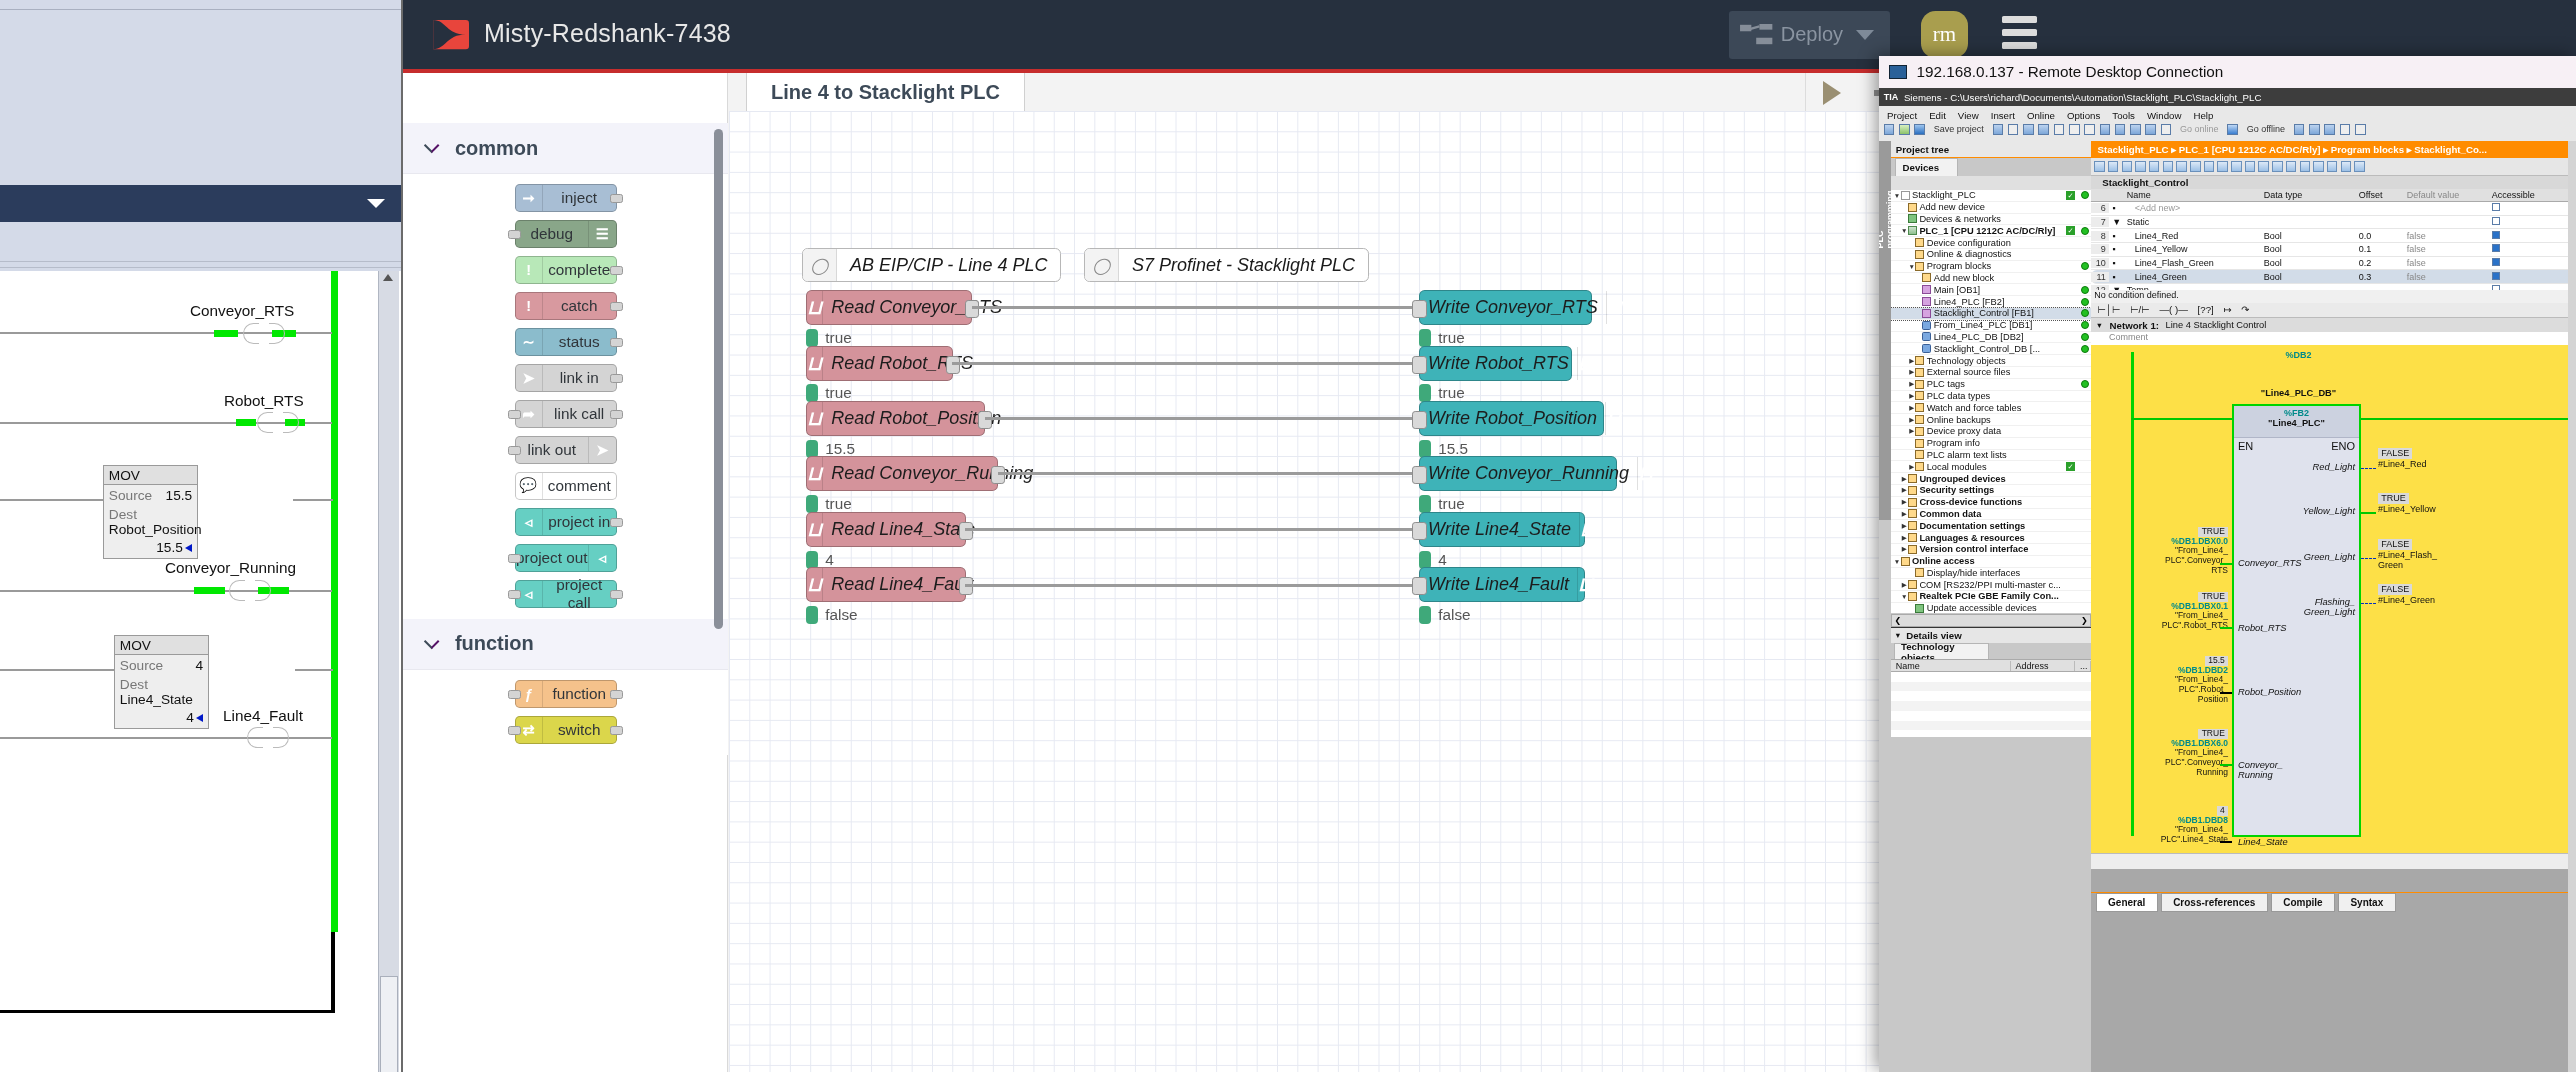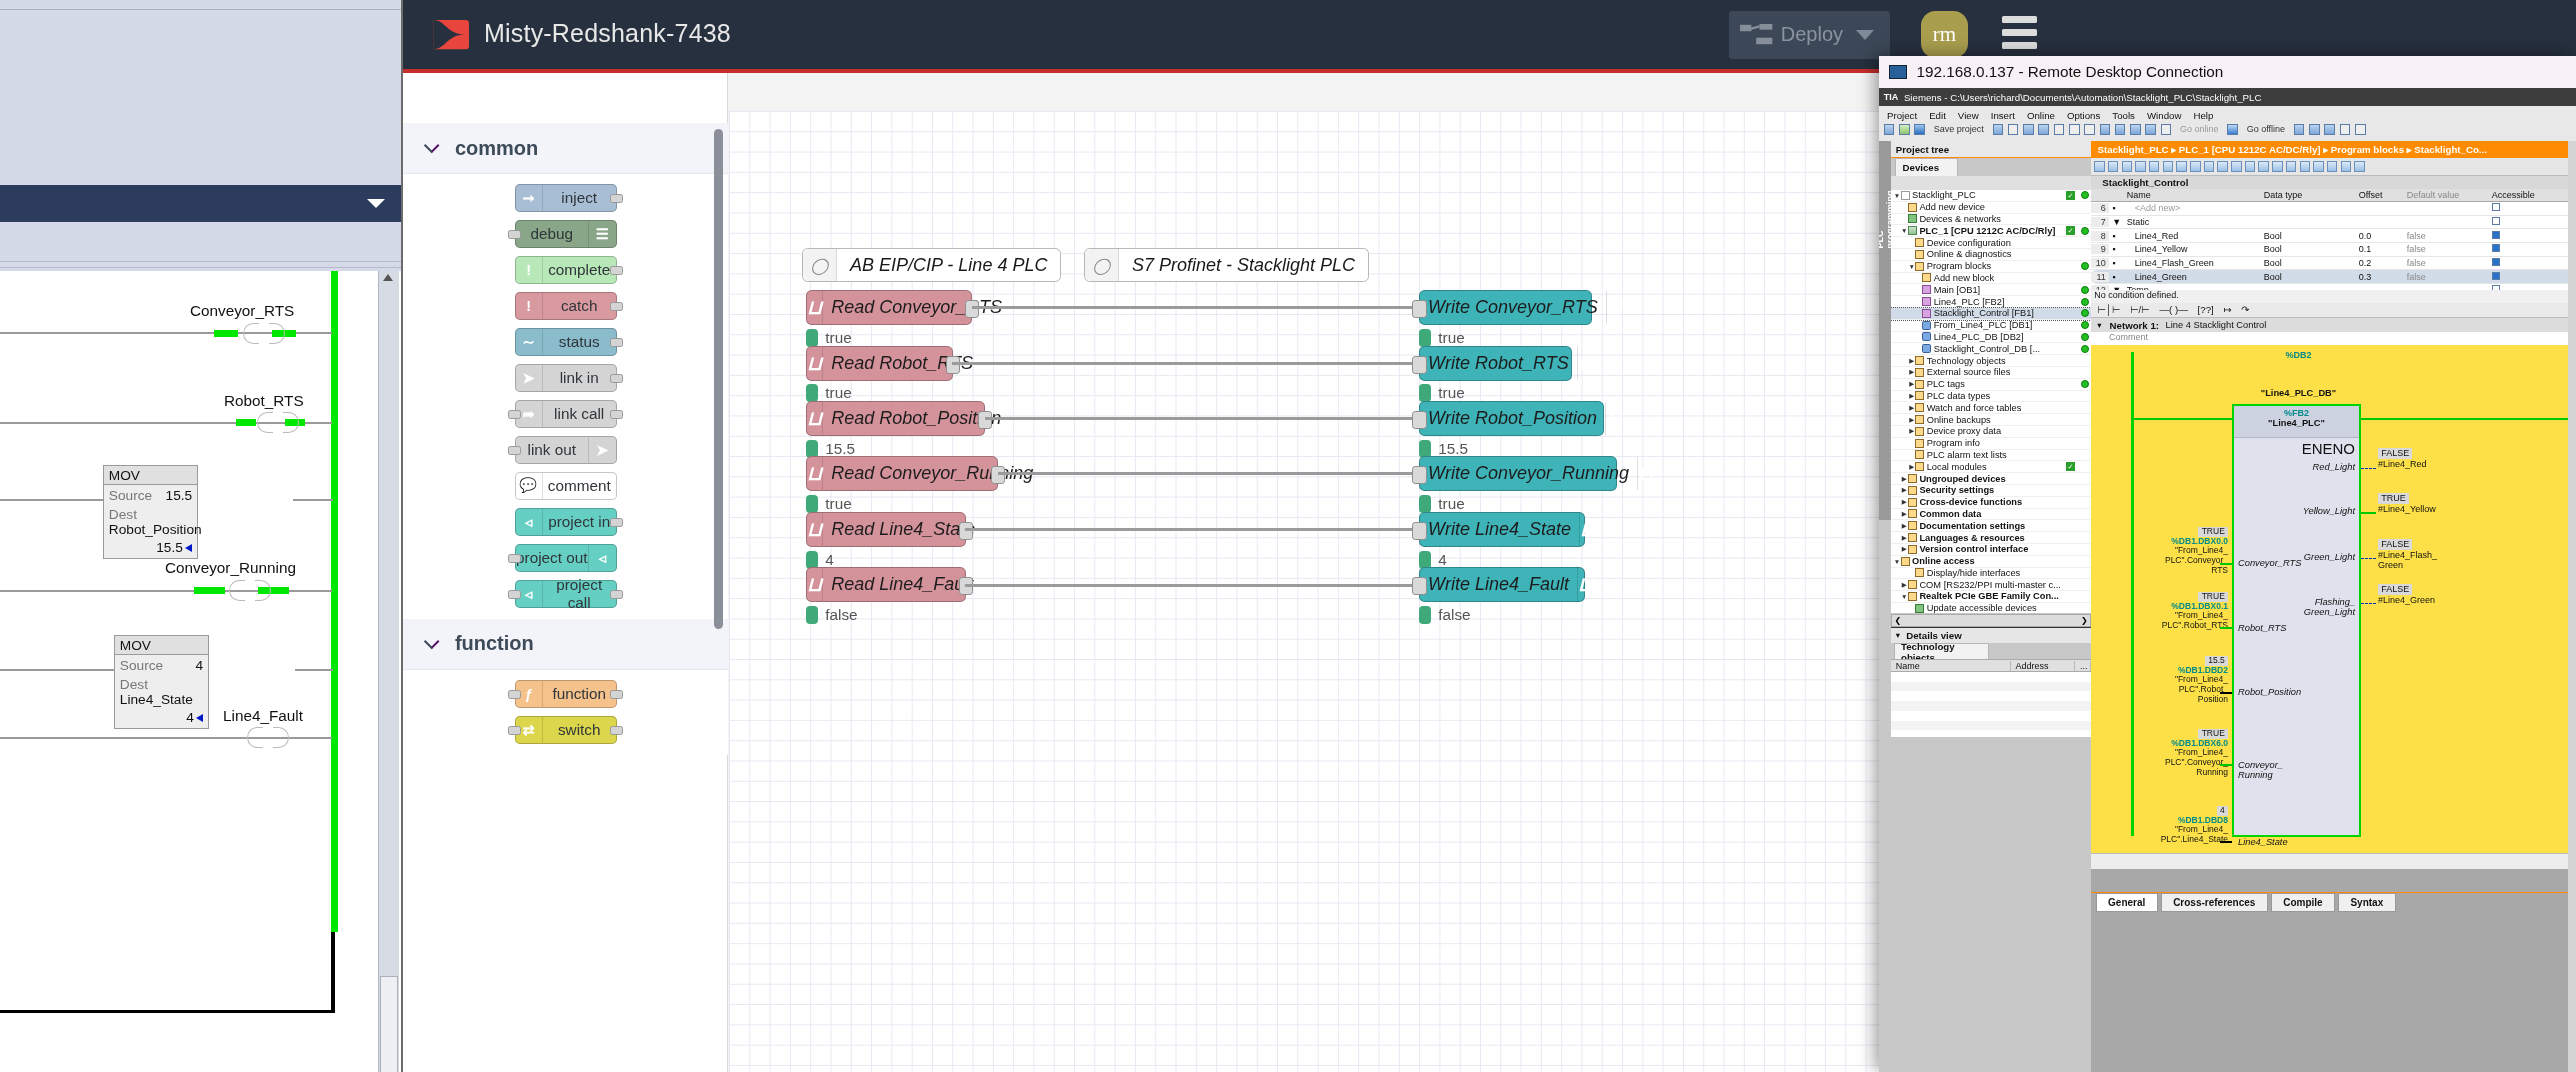--- a/index.html
+++ b/index.html
@@ -174,21 +174,21 @@
   .vbar{ position:absolute; left:212px; top:162px; width:485px; height:14.5px; background:#eaeaea; border-bottom:0.8px solid #bbb;
          display:flex; align-items:center; gap:9.7px; padding-left:6.5px; font-size:9.7px; color:#111;}
   .net-hdr{ position:absolute; left:212px; top:177px; width:485px; height:14.5px; background:#dcdcdc; display:flex; align-items:center; font-size:9.3px; color:#111; padding-left:4.8px;}
   .net-cmt{ position:absolute; left:212px; top:191px; width:485px; height:13px; background:#fff; font-size:9px; color:#888; padding-left:18px;}
   .lad{ position:absolute; left:212px; top:204px; width:485px; height:508px; background:#fde047; overflow:hidden;}
   .lad .rail{ position:absolute; left:40px; top:6.5px; width:3.2px; height:484px; background:#00d400;}
   .fb{ position:absolute; left:141px; top:59px; width:129px; height:433px; background:#dfe2ed; border:2.4px solid #00d400;}
   .fb .hd{ height:32px; background:#ccd2e0; border-bottom:0.8px solid #b0b6c8; text-align:center; padding-top:1.6px;}
   .fb .hd .t1{ font-size:9px; font-weight:bold; color:#008a8a;}
   .fb .hd .t2{ font-size:9.3px; font-weight:bold; color:#111;}
-  .fb .en{ display:flex; justify-content:flex-end; font-size:15px; padding:2.4px 4px 0 4px; color:#111;margin-left:40px;}
+  .fb .en{ display:flex; justify-content:space-between; font-size:11px; padding:2.4px 4px 0 4px; color:#111;}
   .fbp{ position:absolute; font-size:9.3px; color:#111;font-style:italic;}
   .lbl-left{ position:absolute; text-align:right; font-size:8.5px; line-height:9.7px; color:#111;}
   .lbl-left .v{ background:#d9d9d9; padding:0 3.2px; font-size:8.5px; display:inline-block;}
   .lbl-left .a{ color:#008a8a; font-weight:bold;}
   .lbl-right{ position:absolute; font-size:9px; line-height:10.5px; color:#111;}
   .lbl-right .v{ background:#d9d9d9; padding:0 3.2px; display:inline-block;}
   .gl{ position:absolute; height:1.6px; background:#00c800;}
   .bl{ position:absolute; height:1.6px; background:#000;}
   .dsh{ position:absolute; height:0; border-top:1.6px dashed #0030c0; }
   .lad-bot{ position:absolute; left:212px; top:712px; width:485px; height:16px; background:#ededed; border-top:0.8px solid #bbb;}
@@ -393,20 +393,31 @@
               <span class="ico left">⇄</span>
               <span class="lbl">switch</span>
               <span class="port in"></span>
               <span class="port out"></span>
             </div>
           </div>
         </div>
       <div style="position:absolute;right:4px;top:56px;width:9px;height:500px;background:#8a8f99;border-radius:4.8px;"></div>
     </div>
 
+    <div class="nr-tabbar">
+      <div class="nr-tab">Line 4 to Stacklight PLC</div>
+      <div class="nr-tabtools">
+        <span style="width:0;height:0;border-top:12px solid transparent;border-bottom:12px solid transparent;border-left:18px solid #9a8f72;"></span>
+        <span style="position:relative;width:22.6px;height:22.6px;">
+          <i style="position:absolute;left:0;top:9px;width:22.6px;height:5.6px;background:#8f8f8f;"></i>
+          <i style="position:absolute;left:9px;top:0;width:5.6px;height:22.6px;background:#8f8f8f;"></i>
+        </span>
+        <span style="width:0;height:0;border-left:10.5px solid transparent;border-right:10.5px solid transparent;border-top:12px solid #8f8f8f;"></span>
+      </div>
+    </div>
 
     <div class="nr-canvas">
       <div id="canvas-body">
           <div class="cmt" style="left: 73px; top: 137px;">
             <span class="bub">◯</span>
             <span class="ct">AB EIP/CIP - Line 4 PLC</span>
           </div>
           <div class="cmt" style="left: 355px; top: 137px;">
             <span class="bub">◯</span>
             <span class="ct">S7 Profinet - Stacklight PLC</span>

